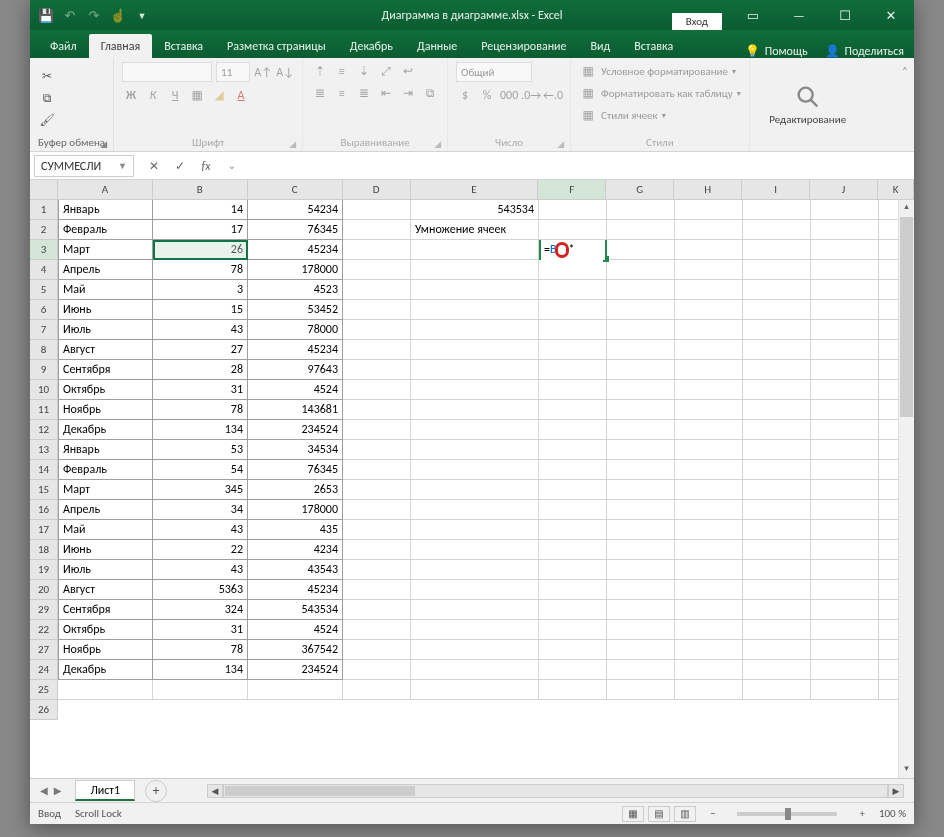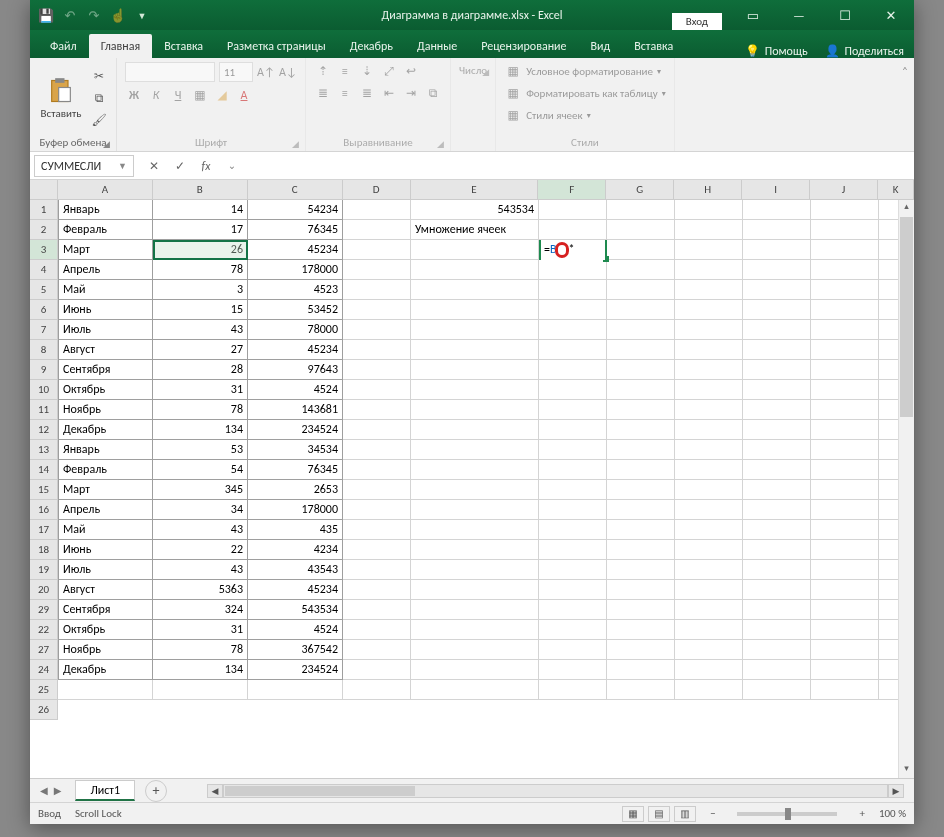--- a/index.html
+++ b/index.html
@@ -134,28 +134,20 @@
       <span>Помощь</span>
       <span style="width:10px;"></span>
       <span>👤</span>
       <span>Поделиться</span>
     </div>
   </div>
 
   <div class="ribbon">
     <div class="group">
       <div class="group-body">
-        <div class="big-btn">
-          <svg viewBox="0 0 24 24">
-              <rect x="4" y="3" width="14" height="18" fill="#d9a44a" stroke="#b07b20"></rect>
-              <rect x="7" y="1" width="8" height="4" fill="#888"></rect>
-              <rect x="10" y="9" width="10" height="12" fill="#fff" stroke="#888"></rect>
-            </svg>
-          <span>Вставить</span>
-        </div>
         <div class="small-col">
           <span class="mini-btn">✂</span>
           <span class="mini-btn">⧉</span>
           <span class="mini-btn">🖌</span>
         </div>
       </div>
       <div class="group-label"><span>Буфер обмена</span><span class="launcher">◢</span></div>
     </div>
 
     <div class="group disabled">
@@ -201,20 +193,30 @@
           <span class="mini-btn">≣</span>
           <span class="mini-btn">⇤</span>
           <span class="mini-btn">⇥</span>
           <span class="mini-btn">⧉</span>
         </div>
       </div>
       <div class="group-label"><span>Выравнивание</span><span class="launcher">◢</span></div>
     </div>
 
     <div class="group disabled">
+      <div class="group-body" style="flex-direction:column;gap:4px;">
+        <span class="combo" style="width:76px;">Общий</span>
+        <div class="mini-row">
+          <span class="mini-btn">$</span>
+          <span class="mini-btn">%</span>
+          <span class="mini-btn">000</span>
+          <span class="mini-btn">.0→</span>
+          <span class="mini-btn">←.0</span>
+        </div>
+      </div>
       <div class="group-label"><span>Число</span><span class="launcher">◢</span></div>
     </div>
 
     <div class="group disabled">
       <div class="group-body" style="flex-direction:column;gap:4px;font-size:11px;">
         <div class="mini-row">
             <span class="mini-btn">▦</span>
             <span>Условное форматирование</span>
             <span style="font-size:8px;">▾</span>
           </div>
@@ -227,20 +229,29 @@
             <span class="mini-btn">▦</span>
             <span>Стили ячеек</span>
             <span style="font-size:8px;">▾</span>
           </div>
       </div>
       <div class="group-label"><span>Стили</span></div>
     </div>
 
 
     <div class="group" style="border-right:none;">
+      <div class="group-body">
+        <div class="big-btn" style="width:100px;">
+          <svg viewBox="0 0 24 24">
+              <circle cx="10" cy="10" r="6" fill="none" stroke="#888" stroke-width="2"></circle>
+              <line x1="14" y1="14" x2="20" y2="20" stroke="#888" stroke-width="2"></line>
+            </svg>
+          <span>Редактирование</span>
+        </div>
+      </div>
       <div class="group-label"></div>
     </div>
     <div style="margin-left:auto;padding:6px;color:#888;font-size:11px;">˄</div>
   </div>
 
   <div class="fbar-row">
     <div class="name-box">
       <span>СУММЕСЛИ</span>
       <span class="drop">▼</span>
     </div>

